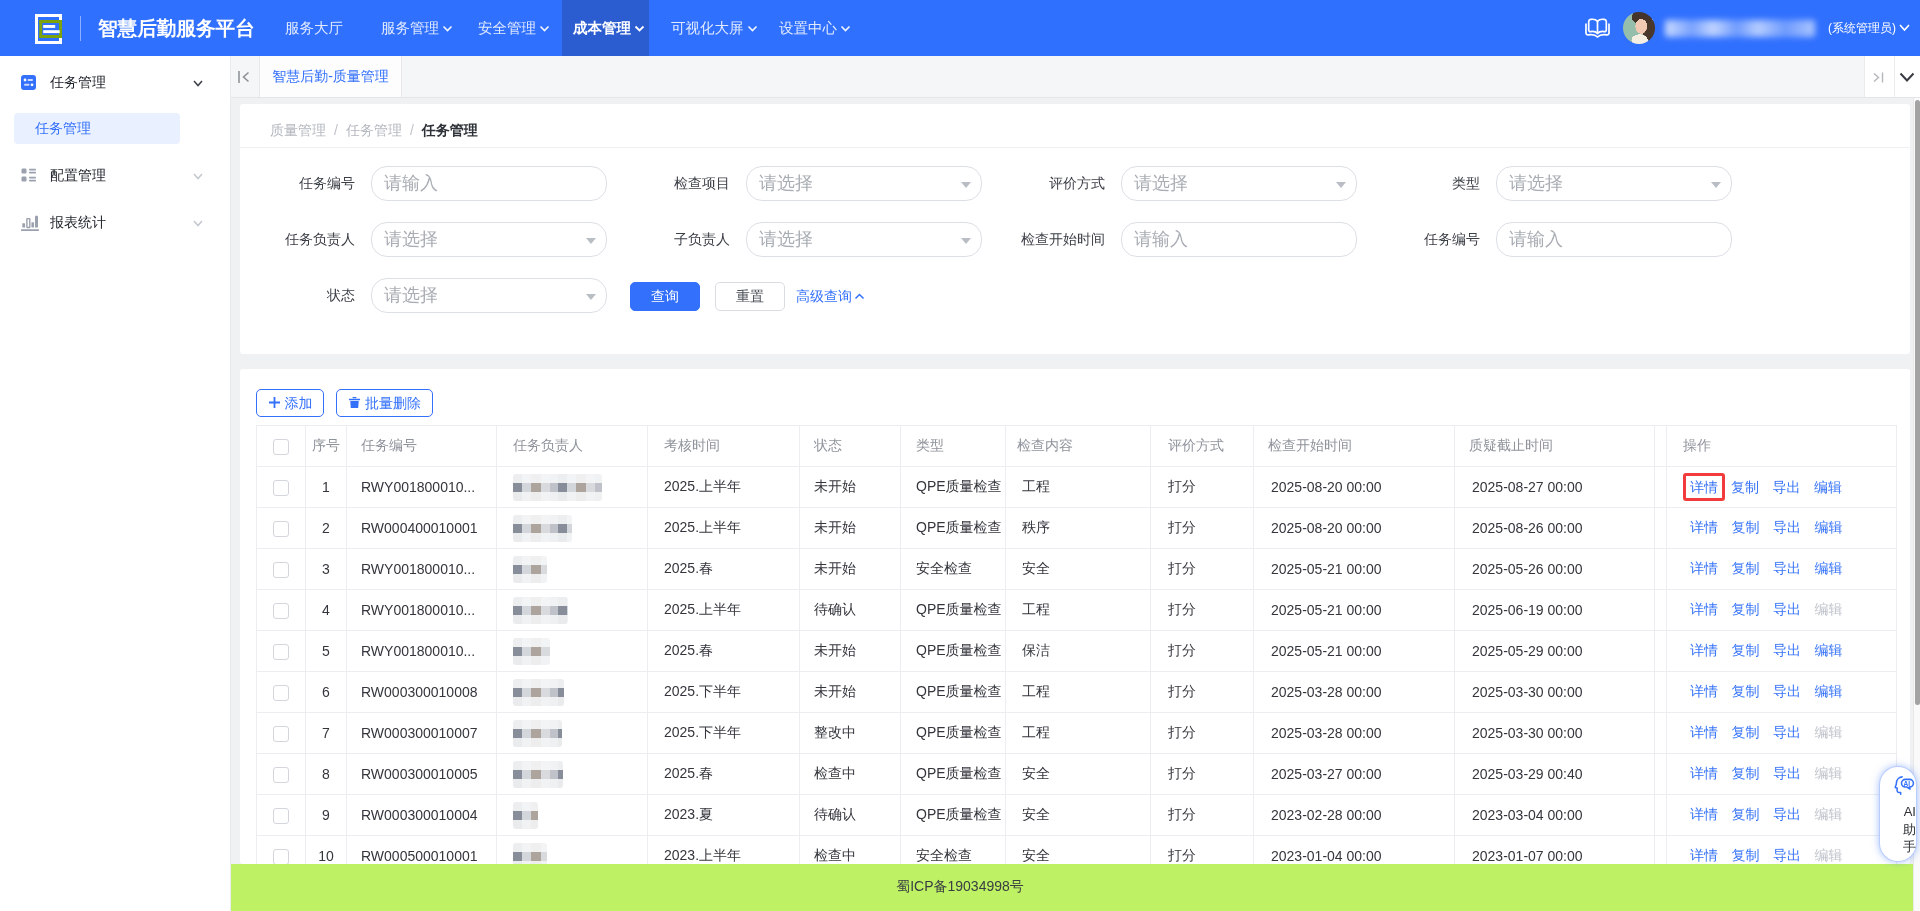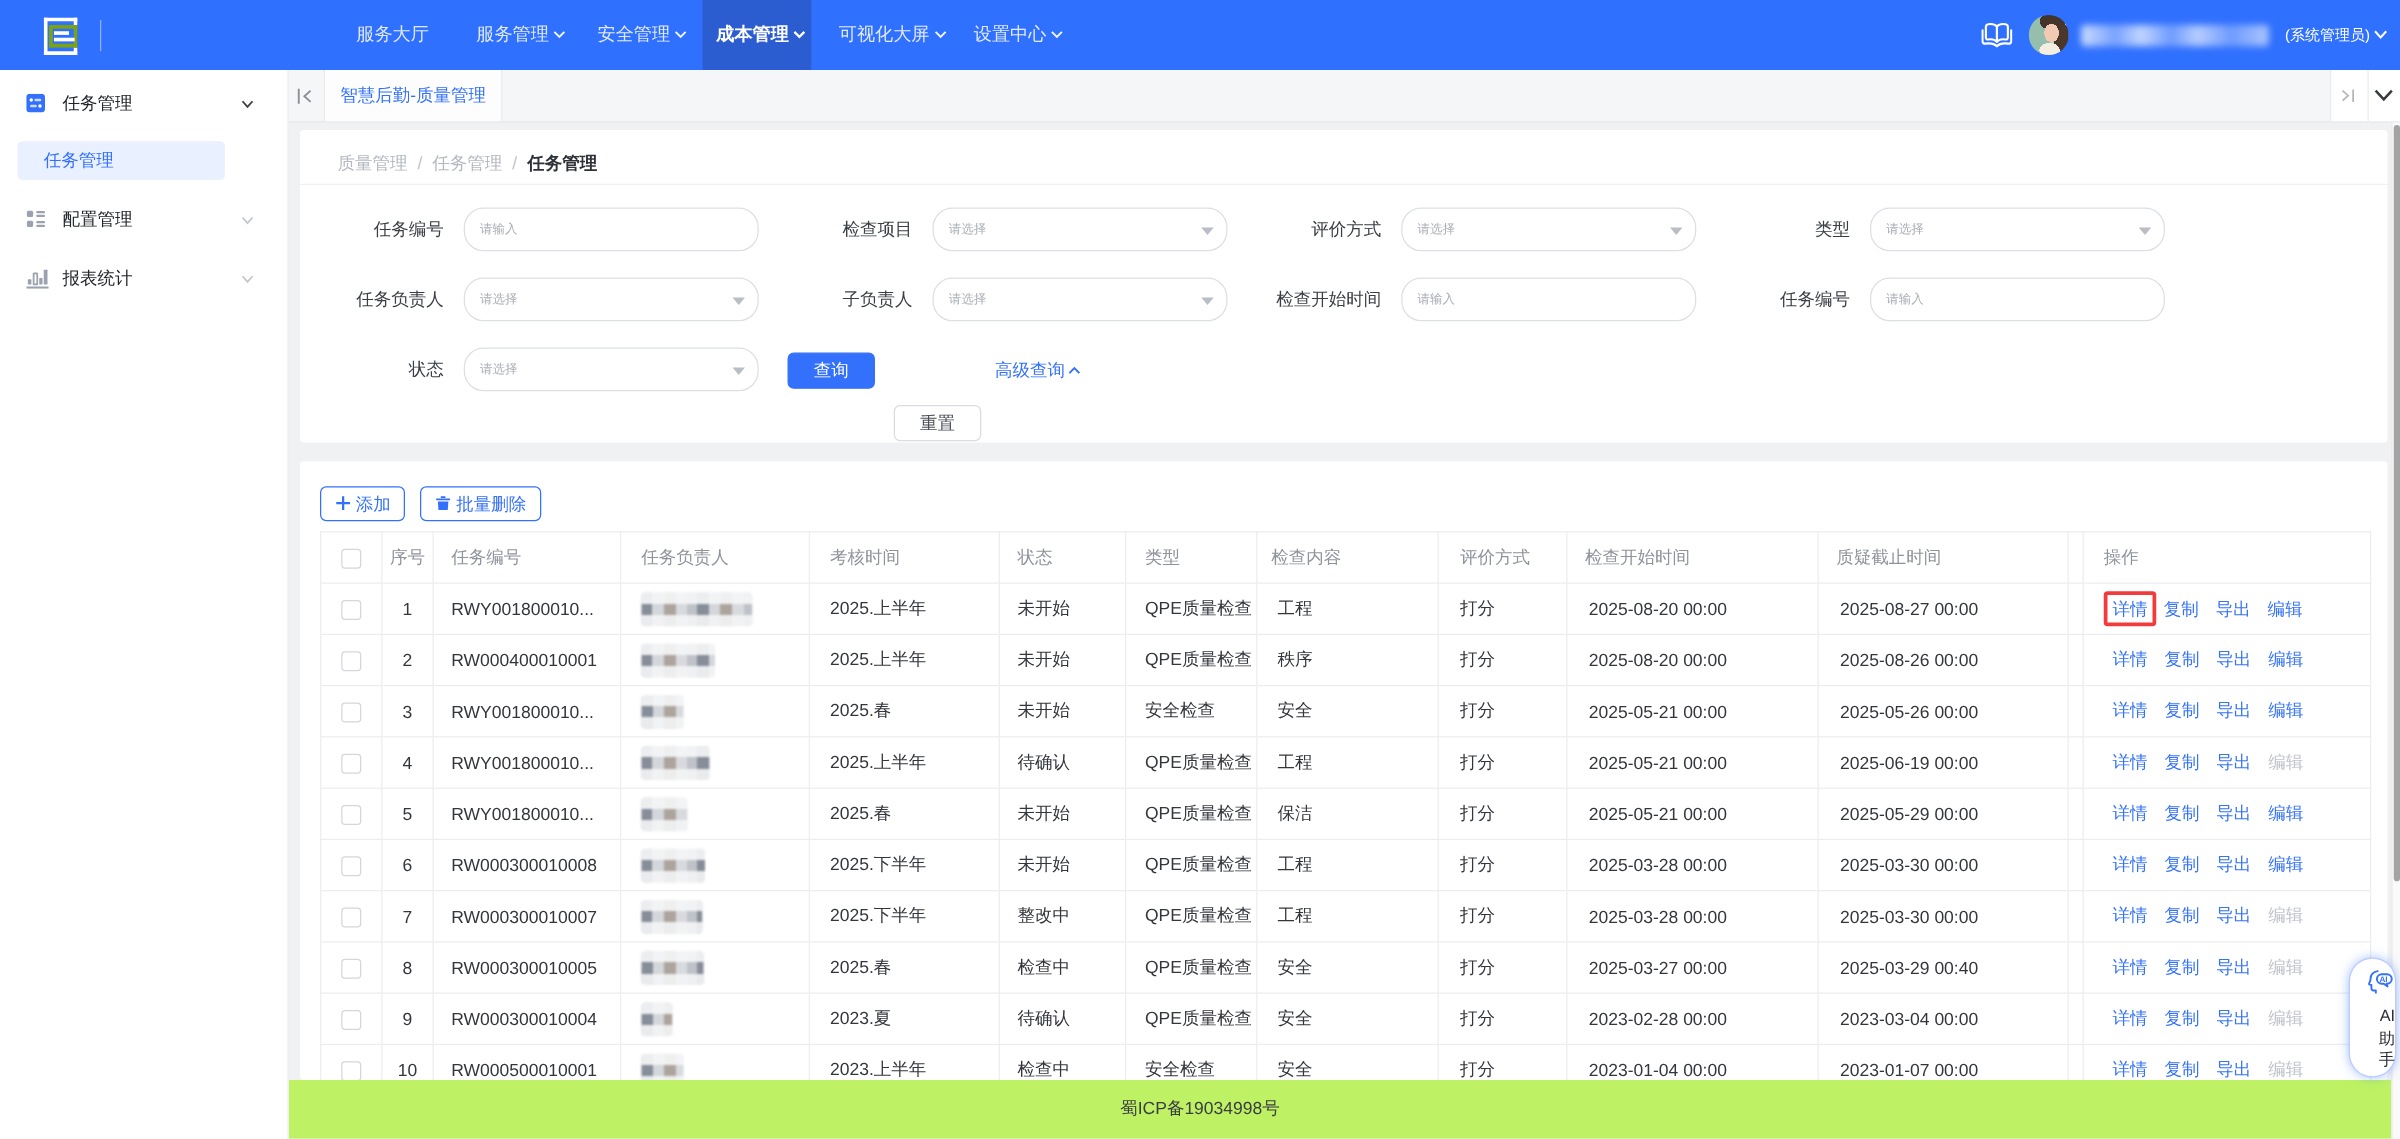--- a/index.html
+++ b/index.html
@@ -41,26 +41,26 @@
 #tabbar{position:absolute;left:231px;top:56px;width:1689px;height:42px;background:#f5f6f7;border-bottom:1px solid #e3e6e9;z-index:10;}
 #tab1{position:absolute;left:28px;top:0;width:143px;height:41px;line-height:41px;text-align:center;background:#fdfdfe;border-left:1px solid #e8e8ea;border-right:1px solid #e8e8ea;color:#3370fb;font-size:14px;}
 .tbico{position:absolute;top:14px;color:#8a8f96;}
 
 #panel1{position:absolute;left:240px;top:104px;width:1670px;height:250px;background:#fff;border-radius:3px;z-index:5;}
 #bc{position:absolute;left:30px;top:0;height:52px;line-height:52px;font-size:14px;color:#b4b8bf;}
 #bc b{color:#2e3238;font-weight:bold;}
 #bc .sp{margin:0 8px;color:#c0c3c9;}
 #bcline{position:absolute;left:0;top:43px;width:1670px;height:1px;background:#f0f0f2;}
 .flabel{position:absolute;width:160px;text-align:right;font-size:14px;color:#3a3e45;line-height:35px;}
-.fbox{position:absolute;width:236px;height:35px;border:1px solid #dcdfe5;border-radius:16px;background:#fff;line-height:33px;font-size:10px;color:#a9adb4;}
+.fbox{position:absolute;width:236px;height:35px;border:1px solid #dcdfe5;border-radius:16px;background:#fff;line-height:33px;font-size:18px;color:#a9adb4;}
 .fbox .ph{margin-left:12px;}
 .fbox .arr{position:absolute;right:10px;top:15px;width:0;height:0;border-left:5.5px solid transparent;border-right:5.5px solid transparent;border-top:6.5px solid #b9bdc4;}
 .btn{position:absolute;height:29px;line-height:27px;border-radius:5px;font-size:14px;text-align:center;}
 #btnq{left:390px;top:178px;width:70px;background:#3370fb;color:#fff;border:1px solid #3370fb;}
-#btnr{left:475px;top:178px;width:70px;background:#fff;color:#4a4e55;border:1px solid #d9dce2;margin-top:42px;}
+#btnr{left:475px;top:178px;width:70px;background:#fff;color:#4a4e55;border:1px solid #d9dce2;}
 #advq{position:absolute;left:556px;top:178px;height:29px;line-height:29px;color:#3370fb;font-size:14px;}
 
 #panel2{position:absolute;left:240px;top:369px;width:1670px;height:495px;background:#fff;border-radius:3px;overflow:hidden;z-index:5;}
 .tbtn{position:absolute;top:20px;height:28px;line-height:26px;border:1px solid #3370fb;border-radius:5px;color:#3370fb;font-size:14px;background:#fff;text-align:center;}
 #btnadd{left:16px;width:68px;}
 #btndel{left:96px;width:97px;}
 .tbtn svg{vertical-align:middle;margin-top:-3px;margin-right:4px;}
 table{position:absolute;left:16px;top:56px;width:1640px;table-layout:fixed;border-collapse:collapse;font-size:14px;color:#33363c;}
 th,td{border:1px solid #ebedf0;height:41px;padding:0 0 0 16px;text-align:left;font-weight:normal;white-space:nowrap;overflow:hidden;}
 th{color:#8f939b;}
@@ -100,20 +100,21 @@
     <g fill="#7ca30b">
       <rect x="4.2" y="6" width="22.8" height="3"></rect>
       <rect x="4.2" y="6" width="3" height="18"></rect>
       <rect x="4.2" y="21" width="22.8" height="3"></rect>
       <rect x="24" y="6" width="3" height="18"></rect>
     </g>
     <rect x="8.2" y="11" width="12" height="2.9" fill="#fff"></rect>
     <rect x="8.2" y="16.2" width="16.5" height="2.9" fill="#fff"></rect>
   </svg>
   <div class="abs" id="lgdiv"></div>
+  <div class="abs" id="title">智慧后勤服务平台</div>
   <div class="nav" style="left:285px">服务大厅</div>
   <div class="nav" style="left:381px">服务管理<svg width="11" height="11" viewBox="0 0 11 11">
         <path d="M1.5 3.5 L5.5 7.5 L9.5 3.5" fill="none" stroke="rgba(255,255,255,.93)" stroke-width="1.6"></path>
       </svg></div>
   <div class="nav" style="left:478px">安全管理<svg width="11" height="11" viewBox="0 0 11 11">
         <path d="M1.5 3.5 L5.5 7.5 L9.5 3.5" fill="none" stroke="rgba(255,255,255,.93)" stroke-width="1.6"></path>
       </svg></div>
   <div class="nav act" style="left:562px">成本管理<svg width="11" height="11" viewBox="0 0 11 11">
         <path d="M1.5 3.5 L5.5 7.5 L9.5 3.5" fill="none" stroke="#fff" stroke-width="1.8"></path>
       </svg></div>

